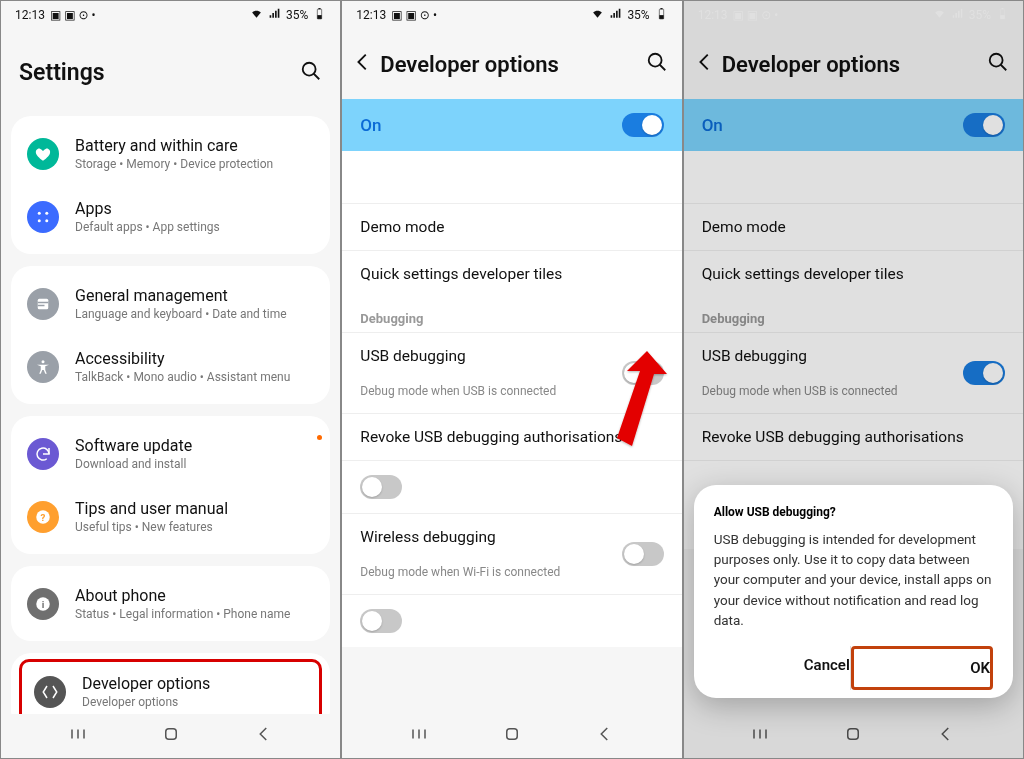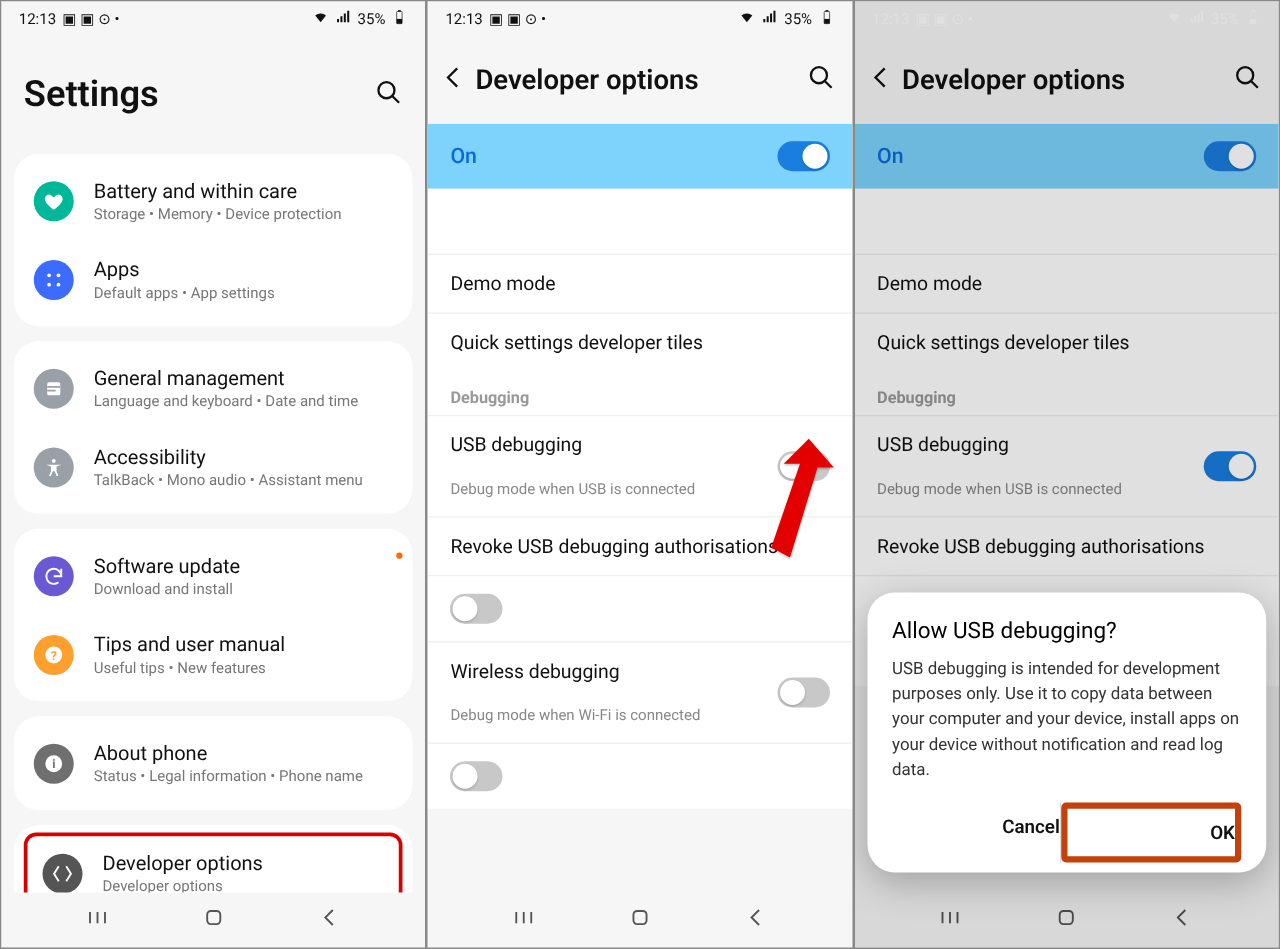--- a/index.html
+++ b/index.html
@@ -43,21 +43,21 @@
   .status-left, .status-right { display: flex; align-items: center; gap: 5px; }
   .status-right svg { width: 13px; height: 13px; }
 
   
   .settings-header {
     display: flex;
     align-items: center;
     justify-content: space-between;
     padding: 30px 18px 30px 18px;
   }
-  .settings-header h1 { font-size: 29px; font-weight: 600; color: #111; }
+  .settings-header h1 { font-size: 23px; font-weight: 600; color: #111; }
   .dev-header {
     display: flex;
     align-items: center;
     padding: 22px 14px 22px 10px;
   }
   .dev-header h1 { font-size: 22px; font-weight: 600; color: #111; flex: 1; margin-left: 6px; }
   .back-arrow svg { width: 22px; height: 22px; }
   .search-icon svg { width: 22px; height: 22px; }
 
   
@@ -153,28 +153,28 @@
   .dialog {
     position: absolute;
     left: 10px; right: 10px;
     bottom: 60px;
     background: #fff;
     border-radius: 22px;
     padding: 20px 20px 8px 20px;
     z-index: 20;
     box-shadow: 0 8px 30px rgba(0,0,0,0.25);
   }
-  .dialog h2 { font-size: 18px; font-weight: 400; margin-bottom: 10px; }
+  .dialog h2 { font-size: 12px; font-weight: 700; margin-bottom: 10px; }
   .dialog p { font-size: 13.5px; color: #333; line-height: 1.5; }
   .dialog-btns { display: flex; margin-top: 16px; }
   .dialog-btns .dbtn {
     flex: 1; text-align: right; padding: 10px 0; font-size: 15px; font-weight: 600; color: #111;
   }
   .dialog-btns .divider { width: 1px; background: #ddd; }
-  .dialog-btns .dbtn.hl { border: 5px solid #c2410c; border-radius: 4px; }
+  .dialog-btns .dbtn.hl { border: 3px solid #c2410c; border-radius: 4px; }
 
   
   .navbar {
     height: 44px;
     display: flex;
     align-items: center;
     justify-content: space-around;
     padding: 0 30px;
   }
   .navbar svg { width: 22px; height: 18px; }

